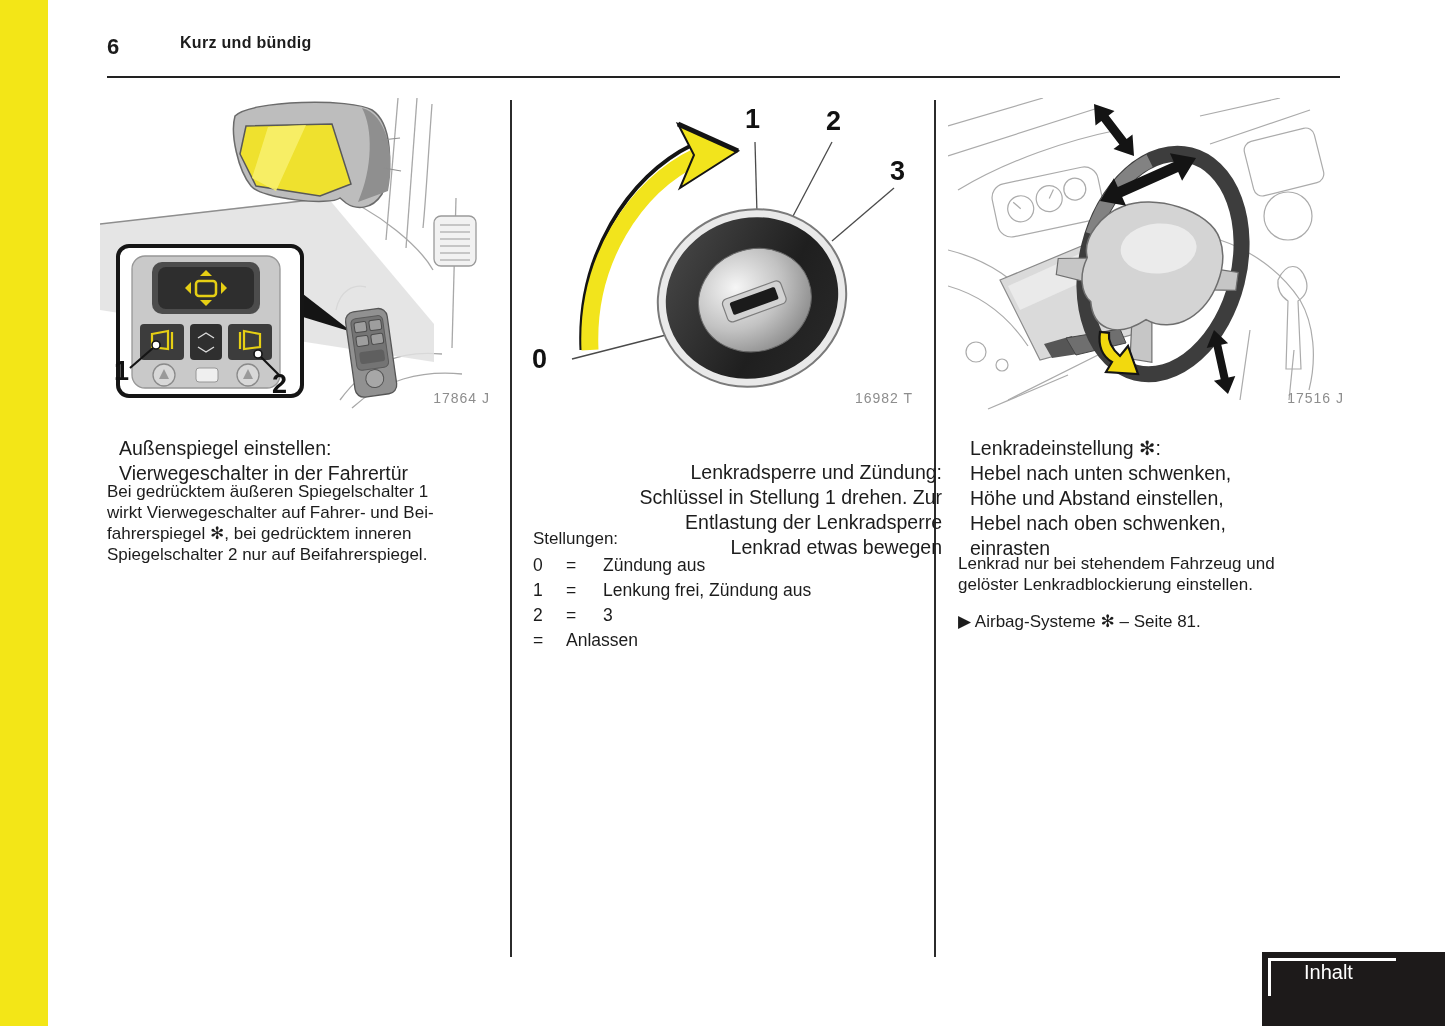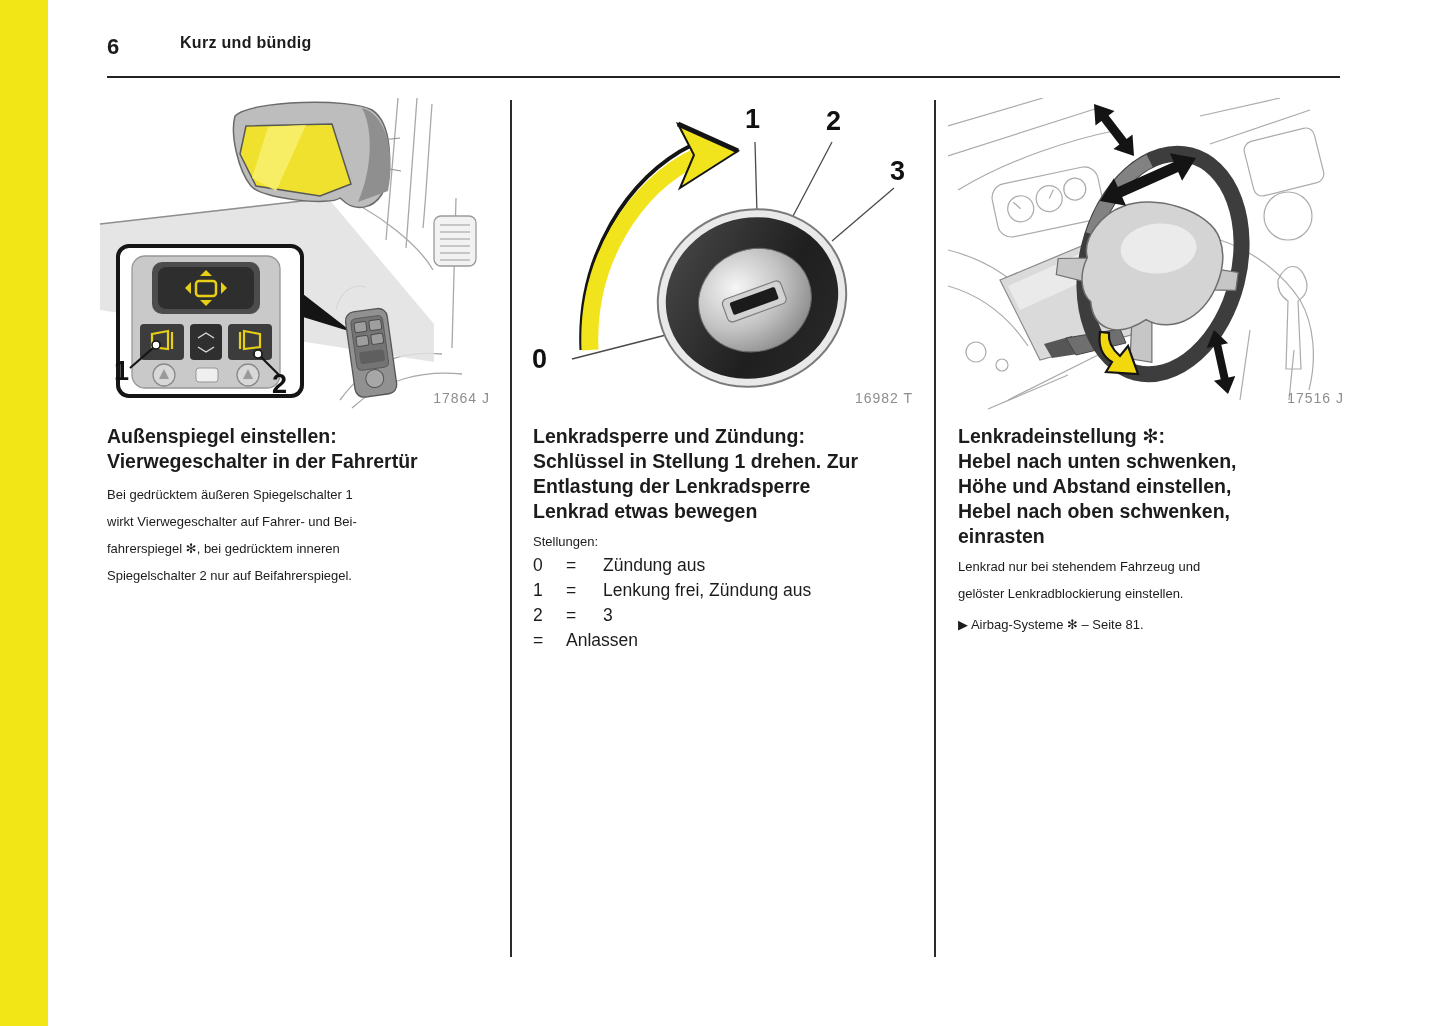--- a/index.html
+++ b/index.html
@@ -13,25 +13,25 @@
   .divider-1{left:510px;} .divider-2{left:934px;}
 
   .figure{position:absolute;}
   .fig1{left:100px;top:98px;width:400px;height:312px;}
   .fig2{left:528px;top:98px;width:390px;height:312px;}
   .fig3{left:948px;top:98px;width:400px;height:312px;}
   .figure svg{position:absolute;left:0;top:0;}
   .fig-code{position:absolute;font-size:14px;color:#8d8d8d;letter-spacing:1px;white-space:nowrap;}
   .callout{position:absolute;font-size:27px;font-weight:700;color:#111;line-height:1;}
 
-  .heading{position:absolute;font-size:19.5px;font-weight:700;line-height:25px;white-space:pre-line;margin:0;}
-  .bodytext{position:absolute;font-size:13px;line-height:27px;white-space:pre-line;margin:0;}
+  .heading{position:absolute;font-size:19.5px;font-weight:400;line-height:25px;white-space:pre-line;margin:12px;}
+  .bodytext{position:absolute;font-size:17px;line-height:21px;white-space:pre-line;margin:0;}
   .c1{left:107px;width:398px;} .c2{left:533px;width:397px;} .c3{left:958px;width:384px;}
   .h1t{top:424px;} .b1t{top:481px;} .r1t{top:584px;}
-  .h2t{top:424px;} .intro2{top:528px;} .r2t{top:684px;}
+  .h2t{top:448px;text-align:right;} .intro2{top:528px;} .r2t{top:684px;}
   .h3t{top:424px;} .b3t{top:553px;} .r3t{top:611px;}
   .pos-list{position:absolute;left:533px;top:553px;width:397px;display:grid;
             grid-template-columns:33px 37px 1fr;font-size:17.5px;line-height:25px;}
   .pos-list .cell{white-space:pre-line;}
 
   .inhalt-tab{position:absolute;left:1262px;top:952px;width:183px;height:74px;background:#1d1a1a;cursor:pointer;}
   .inhalt-tab .tl-h{position:absolute;left:6px;top:6px;width:128px;height:2.5px;background:#fff;}
   .inhalt-tab .tl-v{position:absolute;left:6px;top:6px;width:2.5px;height:38px;background:#fff;}
   .inhalt-label{position:absolute;left:42px;top:9px;color:#fff;font-size:20px;}
 </style>
@@ -264,13 +264,18 @@
 
   <h2 class="heading c3 h3t">Lenkradeinstellung ✻:
 Hebel nach unten schwenken,
 Höhe und Abstand einstellen,
 Hebel nach oben schwenken,
 einrasten</h2>
   <p class="bodytext c3 b3t">Lenkrad nur bei stehendem Fahrzeug und
 gelöster Lenkradblockierung einstellen.</p>
   <p class="bodytext c3 r3t">▶ Airbag-Systeme ✻ – Seite 81.</p>
 
+  <div class="inhalt-tab">
+    <span class="tl-h"></span>
+    <span class="tl-v"></span>
+    <span class="inhalt-label">Inhalt</span>
+  </div>
 </div>
 
 </body></html>

